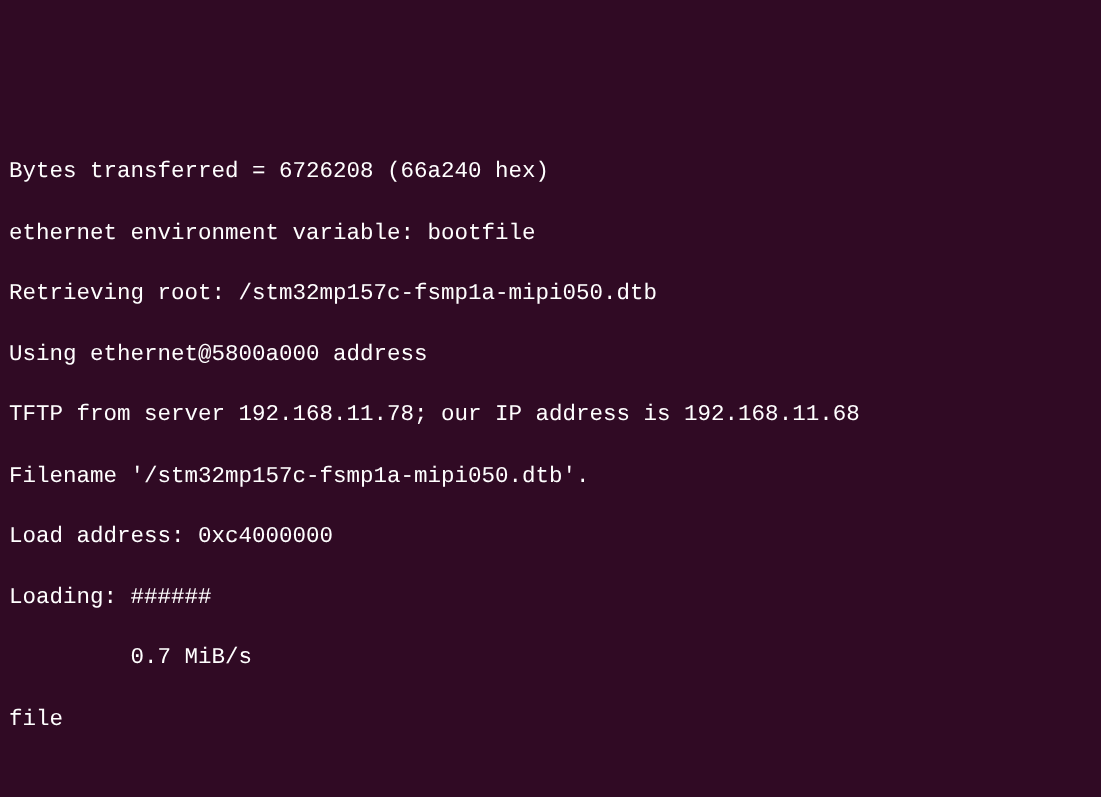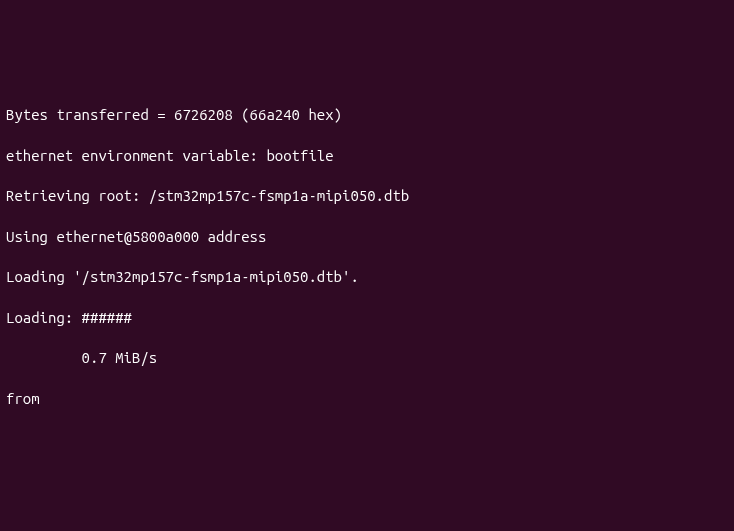--- a/index.html
+++ b/index.html
@@ -14,36 +14,39 @@
       font-size: 15px;
       line-height: 1.35;
       padding: 4px 6px;
       width: 734px;
       height: 531px;
       overflow: hidden;
       white-space: pre;
     }
     .line {
       display: block;
+      font-family: Liberation Mono, monospace;
     }
   </style>
 </head>
 <body>
 
 
 
 <div>
 <span class="line">Bytes transferred = 6726208 (66a240 hex)</span>
 <span class="line">ethernet environment variable: bootfile</span>
 <span class="line">Retrieving root: /stm32mp157c-fsmp1a-mipi050.dtb</span>
 <span class="line">Using ethernet@5800a000 address</span>
-<span class="line">Loading '/stm32mp157c-fsmp1a-mipi050.dtb'.</span>
+<span class="line">TFTP from server 192.168.11.78; our IP address is 192.168.11.68</span>
+<span class="line">Filename '/stm32mp157c-fsmp1a-mipi050.dtb'.</span>
+<span class="line">Load address: 0xc4000000</span>
 <span class="line">Loading: ######</span>
 <span class="line">         0.7 MiB/s</span>
-<span class="line">from</span>
+<span class="line">file</span>
 
 
 
 
 
 
 
 
 
 

